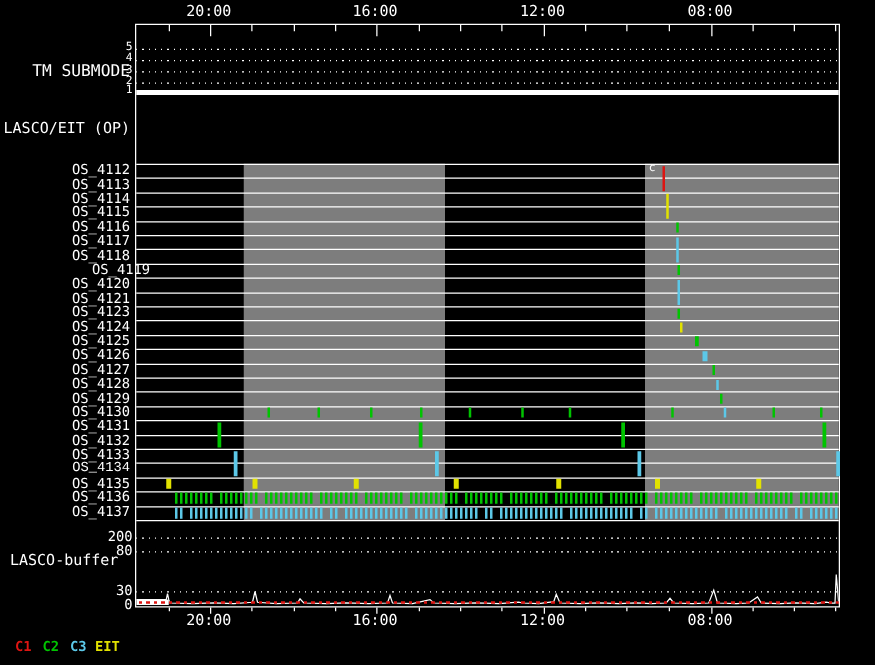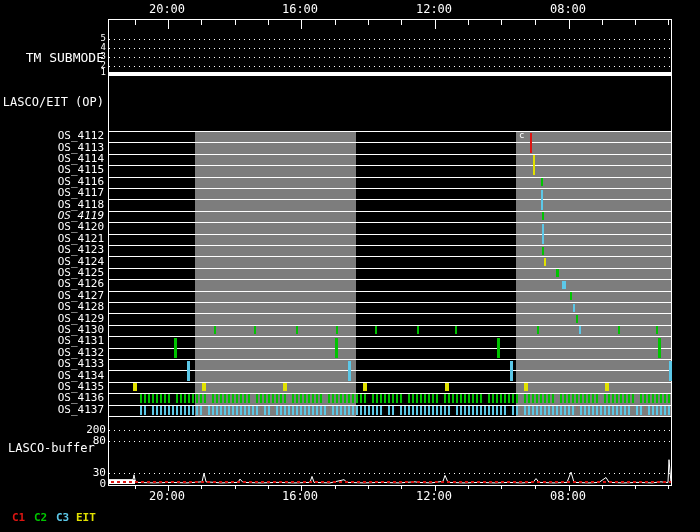--- a/index.html
+++ b/index.html
@@ -406,35 +406,35 @@
     <div class="lbl right" style="position: absolute; left: 0px; top: 52px; width: 106px; font-size: 9px;">3</div>
     <div class="lbl right" style="position: absolute; left: 0px; top: 61px; width: 106px; font-size: 9px;">2</div>
     <div class="lbl right" style="position: absolute; left: 0px; top: 68px; width: 106px; font-size: 9px;">1</div>
     <div class="lbl right" style="position: absolute; left: 0px; top: 130px; width: 104px; font-size: 11px;">OS_4112</div>
     <div class="lbl right" style="position: absolute; left: 0px; top: 142px; width: 104px; font-size: 11px;">OS_4113</div>
     <div class="lbl right" style="position: absolute; left: 0px; top: 153px; width: 104px; font-size: 11px;">OS_4114</div>
     <div class="lbl right" style="position: absolute; left: 0px; top: 164px; width: 104px; font-size: 11px;">OS_4115</div>
     <div class="lbl right" style="position: absolute; left: 0px; top: 176px; width: 104px; font-size: 11px;">OS_4116</div>
     <div class="lbl right" style="position: absolute; left: 0px; top: 187px; width: 104px; font-size: 11px;">OS_4117</div>
     <div class="lbl right" style="position: absolute; left: 0px; top: 199px; width: 104px; font-size: 11px;">OS_4118</div>
-    <div class="lbl right" style="position: absolute; left: 0px; top: 210px; width: 104px; font-size: 11px; font-style: italic;">OS_4119</div>
+    <div class="lbl right" style="position: absolute; left: 16px; top: 210px; width: 104px; font-size: 11px;">OS_4119</div>
     <div class="lbl right" style="position: absolute; left: 0px; top: 221px; width: 104px; font-size: 11px;">OS_4120</div>
     <div class="lbl right" style="position: absolute; left: 0px; top: 233px; width: 104px; font-size: 11px;">OS_4121</div>
     <div class="lbl right" style="position: absolute; left: 0px; top: 244px; width: 104px; font-size: 11px;">OS_4123</div>
     <div class="lbl right" style="position: absolute; left: 0px; top: 256px; width: 104px; font-size: 11px;">OS_4124</div>
     <div class="lbl right" style="position: absolute; left: 0px; top: 267px; width: 104px; font-size: 11px;">OS_4125</div>
     <div class="lbl right" style="position: absolute; left: 0px; top: 278px; width: 104px; font-size: 11px;">OS_4126</div>
     <div class="lbl right" style="position: absolute; left: 0px; top: 290px; width: 104px; font-size: 11px;">OS_4127</div>
     <div class="lbl right" style="position: absolute; left: 0px; top: 301px; width: 104px; font-size: 11px;">OS_4128</div>
     <div class="lbl right" style="position: absolute; left: 0px; top: 313px; width: 104px; font-size: 11px;">OS_4129</div>
     <div class="lbl right" style="position: absolute; left: 0px; top: 324px; width: 104px; font-size: 11px;">OS_4130</div>
     <div class="lbl right" style="position: absolute; left: 0px; top: 335px; width: 104px; font-size: 11px;">OS_4131</div>
     <div class="lbl right" style="position: absolute; left: 0px; top: 347px; width: 104px; font-size: 11px;">OS_4132</div>
     <div class="lbl right" style="position: absolute; left: 0px; top: 358px; width: 104px; font-size: 11px;">OS_4133</div>
-    <div class="lbl right" style="position: absolute; left: 0px; top: 370px; width: 104px; font-size: 11px;">OS_4134</div>
+    <div class="lbl right" style="position: absolute; left: 0px; top: 370px; width: 104px; font-size: 11px; font-family: Liberation Mono, monospace;">OS_4134</div>
     <div class="lbl right" style="position: absolute; left: 0px; top: 381px; width: 104px; font-size: 11px;">OS_4135</div>
     <div class="lbl right" style="position: absolute; left: 0px; top: 392px; width: 104px; font-size: 11px;">OS_4136</div>
     <div class="lbl right" style="position: absolute; left: 0px; top: 404px; width: 104px; font-size: 11px;">OS_4137</div>
     <div class="lbl right" style="position: absolute; left: 0px; top: 424px; width: 106px; font-size: 11px;">200</div>
     <div class="lbl right" style="position: absolute; left: 0px; top: 435px; width: 106px; font-size: 11px;">80</div>
     <div class="lbl right" style="position: absolute; left: 0px; top: 467px; width: 106px; font-size: 11px;">30</div>
     <div class="lbl right" style="position: absolute; left: 0px; top: 478px; width: 106px; font-size: 11px;">0</div>
   </div>
 
 </body></html>

